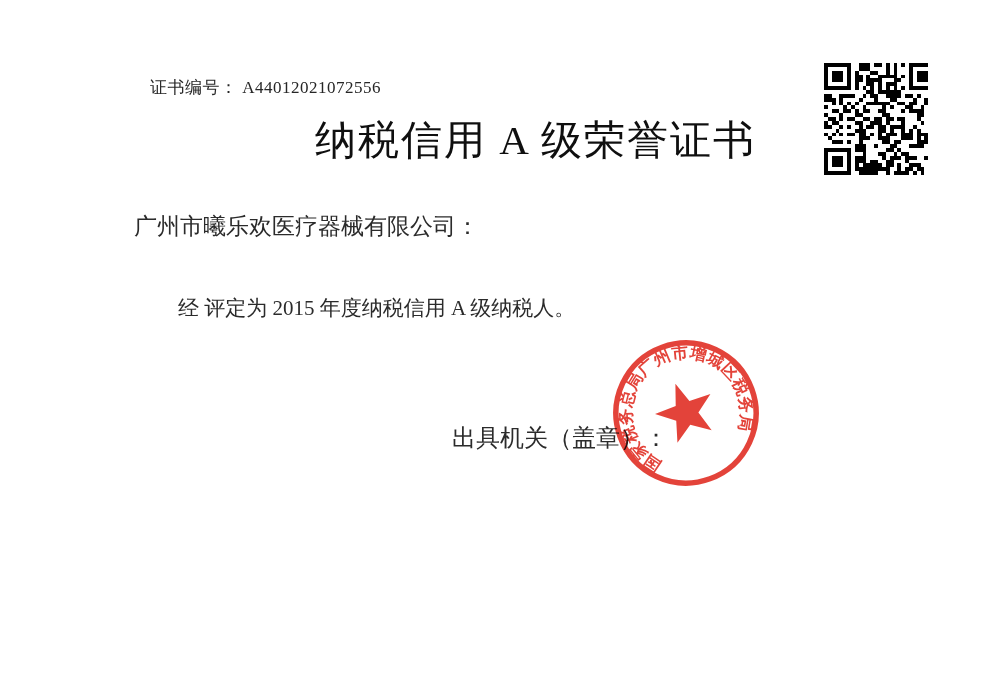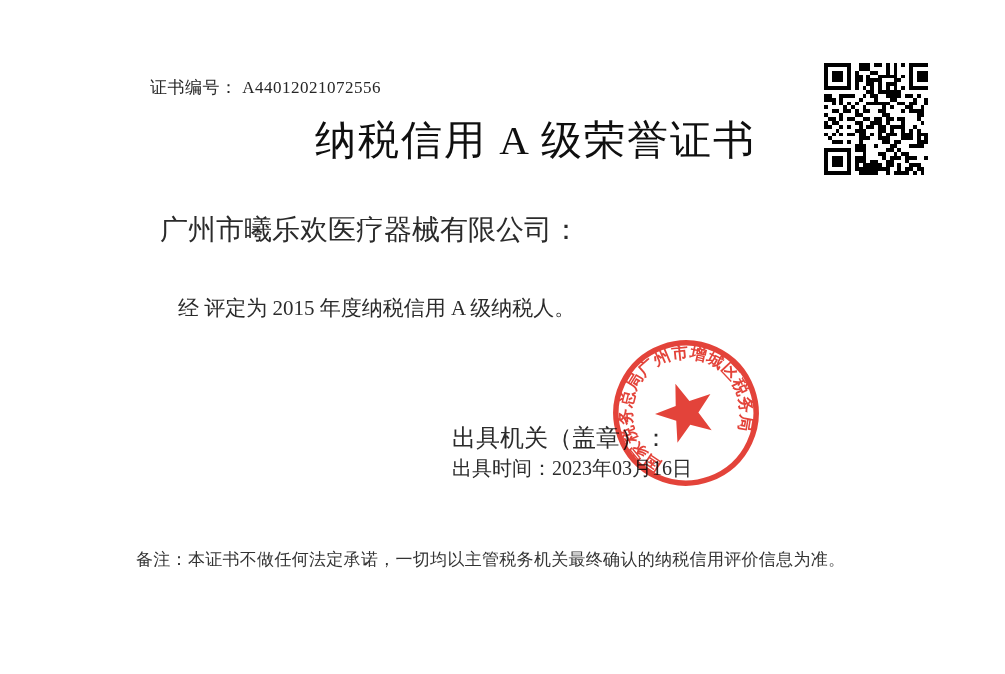--- a/index.html
+++ b/index.html
@@ -38,23 +38,23 @@
     top: 113px;
     width: 1005px;
     text-align: center;
     font-size: 41px;
     color: #0f0f0f;
     letter-spacing: 2px;
     white-space: nowrap;
   }
   .company {
     position: absolute;
-    left: 160px;
+    left: 134px;
     top: 211px;
-    font-size: 28px;
+    font-size: 23px;
     color: #2b2b2b;
     white-space: nowrap;
   }
   .statement {
     position: absolute;
     left: 178px;
     top: 294px;
     font-size: 21px;
     color: #2b2b2b;
     white-space: nowrap;
@@ -533,25 +533,21 @@
       </svg></div>
 
   <div class="title">纳税信用 A 级荣誉证书</div>
 
   <div class="company">广州市曦乐欢医疗器械有限公司：</div>
 
   <div class="statement">经 评定为 2015 年度纳税信用 A 级纳税人。</div>
 
   <div class="issuer-line">出具机关（盖章）：</div>
 
-  <div class="date-line">
-    <span>出具时间：</span><span>2023年03月16日</span>
-  </div>
-
-  <div class="note">备注：本证书不做任何法定承诺，一切均以主管税务机关最终确认的纳税信用评价信息为准。</div>
+
 
   <div class="seal">
     <svg width="174" height="174" viewBox="-87 -87 174 174">
       <g transform="rotate(-20)">
         <circle r="70" fill="none" stroke-width="5.5" stroke="#e0291e"></circle>
         <path id="sealArc" d="M -39 38.8 A 55 55 0 1 1 39 38.8" fill="none"></path>
         <text font-size="16.5" lengthAdjust="spacingAndGlyphs" fill="#e0291e">
           <textPath href="#sealArc" textLength="252">国家税务总局广州市增城区税务局</textPath>
         </text>
         <polygon points="0,-31 7.29,-10.03 29.48,-9.58 11.79,3.83 18.22,25.08 0,12.4 -18.22,25.08 -11.79,3.83 -29.48,-9.58 -7.29,-10.03" fill="#e0291e"></polygon>

